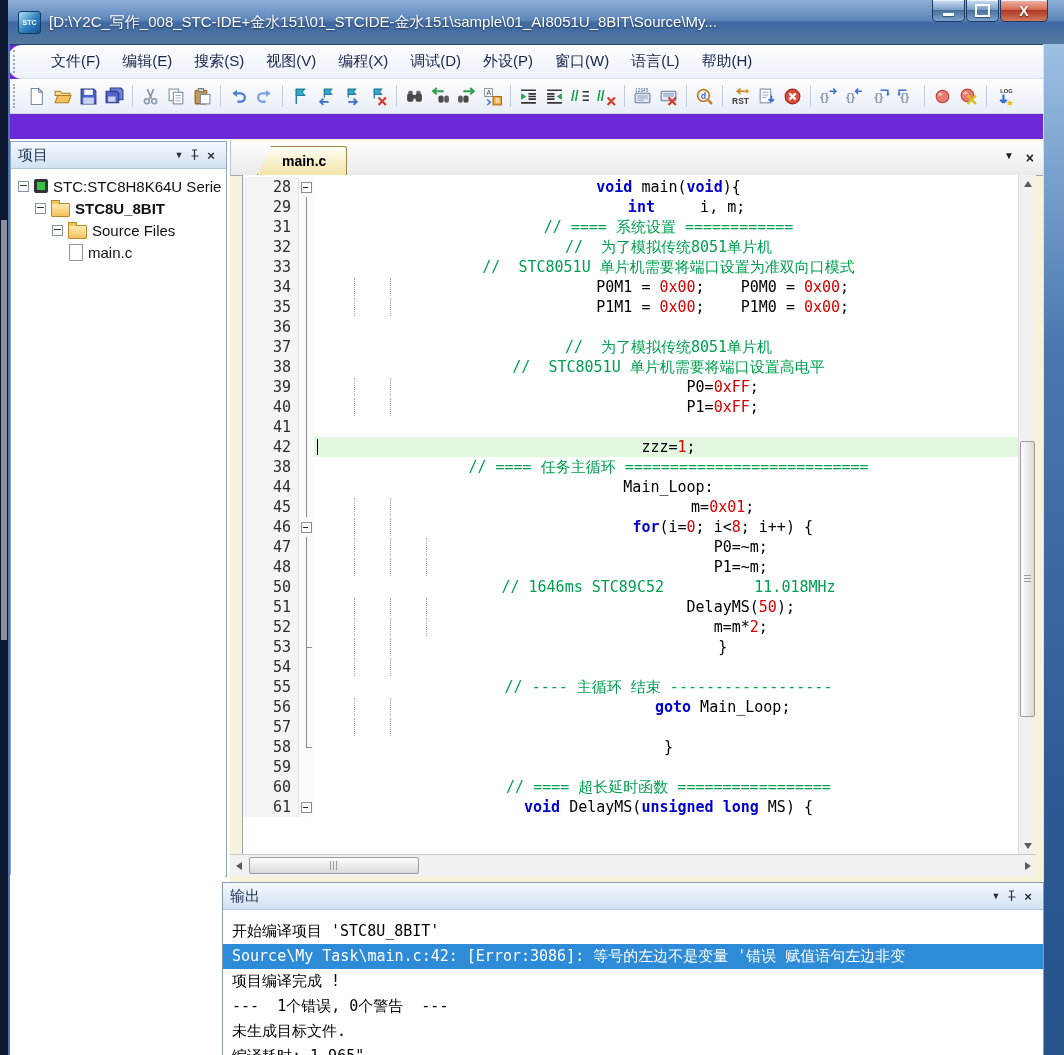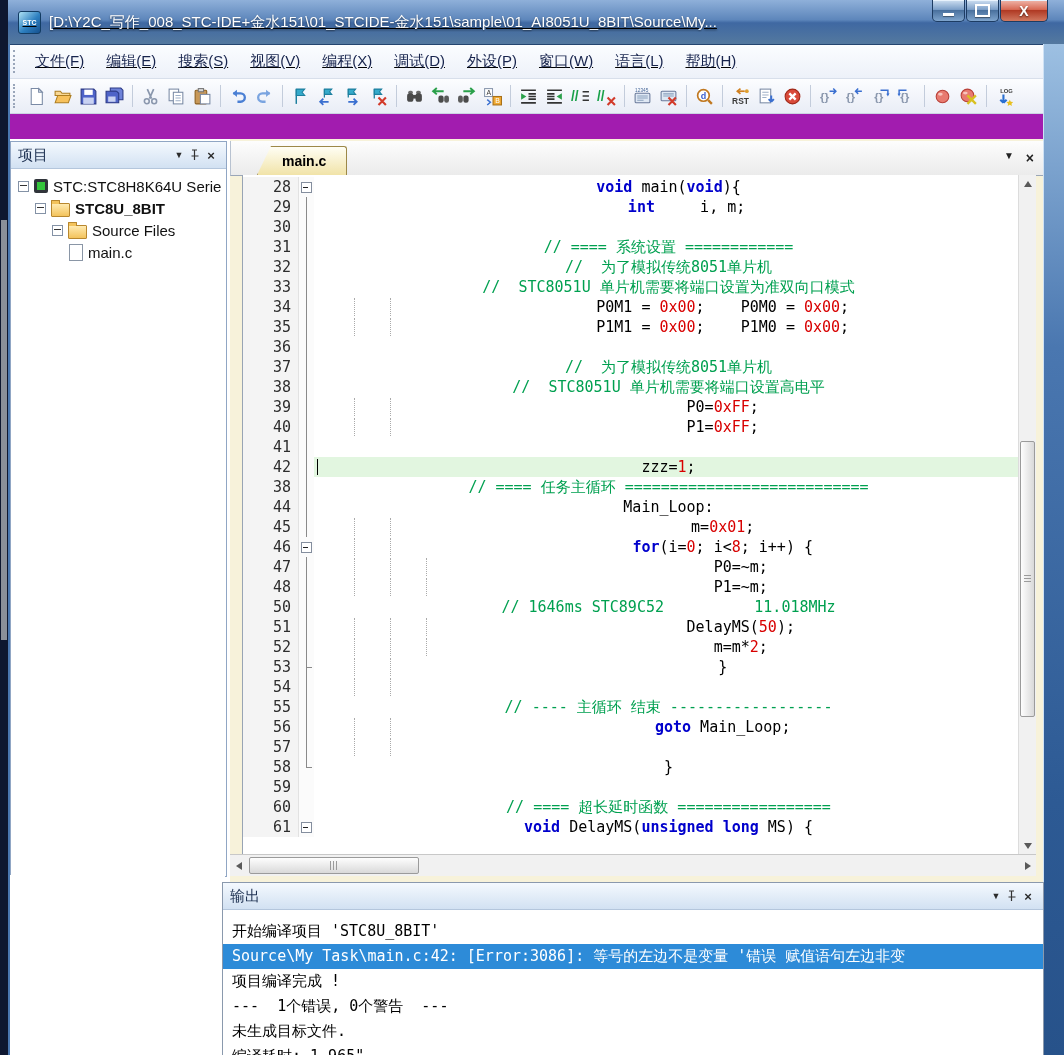--- a/index.html
+++ b/index.html
@@ -1,30 +1,30 @@
 <!DOCTYPE html>
 <html style="--kw: #0000cc; --cm: #00a050; --num: #d80000; --sel: #2d8bd8; --hl: #e2f6e0;"><head>
 <meta charset="utf-8">
 <style>
   html,body{margin:0;padding:0;}
   body{font-family:"Liberation Sans",sans-serif;}
   .screen{position:relative;width:1064px;height:1055px;background:#0e1730;overflow:hidden;}
   .behind{position:absolute;left:1px;top:220px;width:6px;height:420px;background:#8a8f99;}
-  .window{position:absolute;left:8px;top:0;width:1056px;height:1055px;background:#a21caf;text-decoration:underline;}
+  .window{position:absolute;left:8px;top:0;width:1056px;height:1055px;background:#6d28d9;}
   
   .titlebar{position:relative;height:44px;background:linear-gradient(#8fb0d9,#5d86bb 45%,#3f68a2 52%,#54799f);display:flex;align-items:center;padding:0 10px;gap:8px;border-bottom:1px solid #24456f;}
   .appico{width:21px;height:21px;border-radius:3px;background:linear-gradient(135deg,#aee2f5,#2d7fc0 55%,#15508f);border:1px solid #123c63;display:flex;align-items:center;justify-content:center;color:#fff;font-size:7px;font-weight:bold;flex:0 0 auto;}
   .ttext{color:#fff;font-size:15px;text-shadow:0 1px 2px rgba(0,0,0,.55);white-space:nowrap;overflow:hidden;flex:1;}
   .wctrl{position:absolute;top:0;right:16px;display:flex;gap:1px;}
   .wbtn{width:31px;height:21px;border:1px solid #1d3c63;border-top:none;border-radius:0 0 5px 5px;background:linear-gradient(#cfe0f2,#7da0c9 45%,#4a719e 50%,#7ea4cd);box-shadow:inset 0 1px 0 #e8f2fc;display:flex;align-items:center;justify-content:center;}
   .wbtn.close{width:46px;background:linear-gradient(#f0b8ac,#d86a55 45%,#b03a24 50%,#d07860);color:#fff;font-weight:bold;font-size:14px;text-shadow:0 1px 2px rgba(0,0,0,.6);}
   .wbtn .mingl{width:11px;height:3px;background:#fff;margin-top:8px;box-shadow:0 1px 1px rgba(0,0,0,.4);}
   .wbtn .maxgl{width:11px;height:9px;border:2px solid #fff;box-shadow:0 1px 1px rgba(0,0,0,.4);}
   
-  .menubar{position:relative;height:33px;background:linear-gradient(#fbfdff,#edf1f9);border-bottom:1px solid #d8dfeb;display:flex;align-items:center;padding-left:16px;}
+  .menubar{position:relative;height:33px;background:linear-gradient(#fbfdff,#edf1f9);border-bottom:1px solid #d8dfeb;display:flex;align-items:center;padding-left:32px;border-radius:14px;}
   .grip{position:absolute;left:5px;top:5px;bottom:5px;border-left:2px dotted #9aa6ba;}
   .mitem{padding:5px 11px;font-size:15px;color:#17244d;white-space:nowrap;}
   
   .toolbar{position:relative;height:34px;background:linear-gradient(#fcfdff,#e9edf6);border-bottom:1px solid #ccd4e2;display:flex;align-items:center;padding-left:16px;gap:1px;}
   .tbtn{width:25px;height:26px;display:flex;align-items:center;justify-content:center;flex:0 0 auto;}
   .tbtn svg{width:19px;height:19px;display:block;}
   .tsep{width:1px;height:22px;background:#c3ccdb;margin:0 4px;flex:0 0 auto;}
   
   .main{position:absolute;top:111px;left:2px;right:20px;bottom:0;background:#fff;margin-top:28px;}
   .frame-right{position:absolute;top:44px;right:0;width:20px;bottom:0;background:linear-gradient(to bottom,#9dc0e2,#4a77b0 30%,#2d5a94 75%,#27528a);border-left:1px solid #cfe2f5;}
@@ -495,25 +495,20 @@
                 <span class="ln">28</span>
                 <span class="fm fm-minus"></span>
                 <span class="ct"><span class="s-k">void</span><span class="s-p"> main(</span><span class="s-k">void</span><span class="s-p">){</span></span>
               </div>
               <div class="cl">
                 <span class="ln">29</span>
                 <span class="fm fm-line"></span>
                 <span class="ct"><span class="s-p">    </span><span class="s-k">int</span><span class="s-p">     i, m;</span></span>
               </div>
               <div class="cl">
-                <span class="ln">30</span>
-                <span class="fm fm-line"></span>
-                <span class="ct"></span>
-              </div>
-              <div class="cl">
                 <span class="ln">31</span>
                 <span class="fm fm-line"></span>
                 <span class="ct"><span class="s-c">// ==== 系统设置 ============</span></span>
               </div>
               <div class="cl">
                 <span class="ln">32</span>
                 <span class="fm fm-line"></span>
                 <span class="ct"><span class="s-c">//  为了模拟传统8051单片机</span></span>
               </div>
               <div class="cl">

